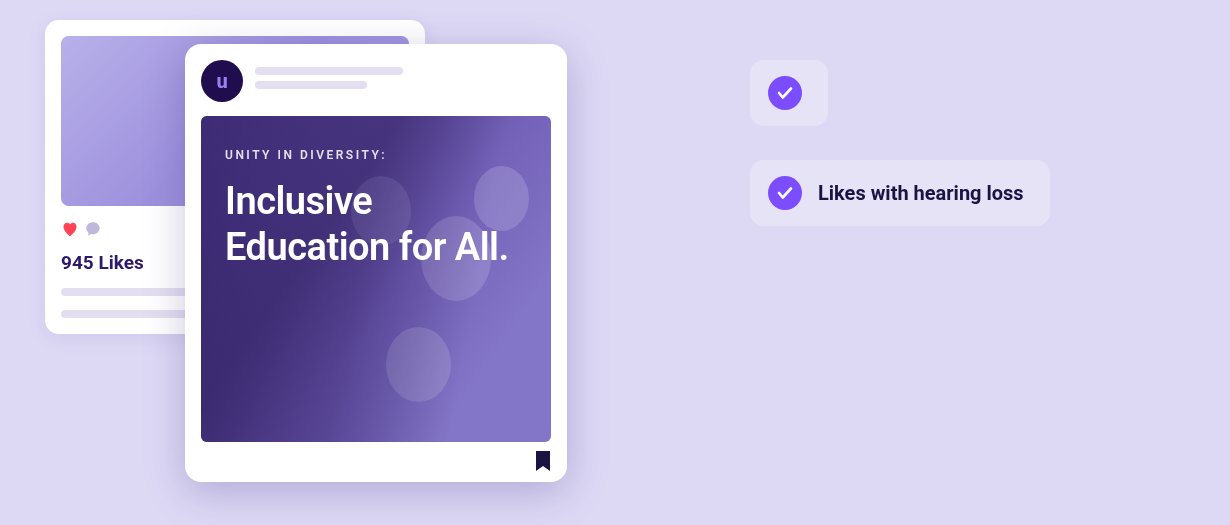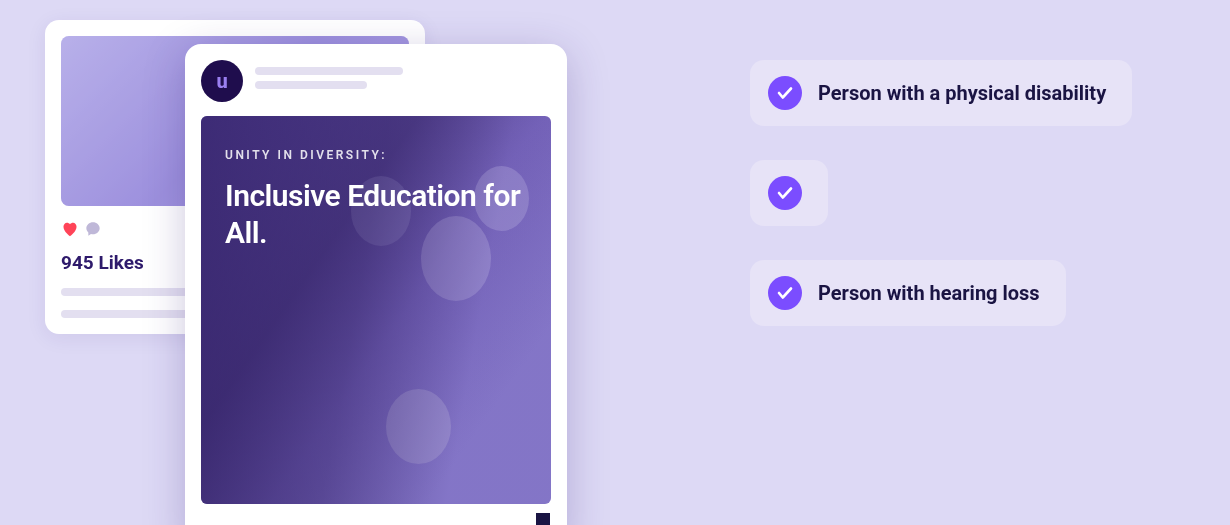--- a/index.html
+++ b/index.html
@@ -121,21 +121,21 @@
       background: #e3dff0;
       border-radius: 4px;
       margin-bottom: 6px;
     }
 
     .header-line.w1 { width: 50%; }
     .header-line.w2 { width: 38%; }
 
     .hero-image {
       width: 100%;
-      height: 388px;
+      height: 326px;
       border-radius: 6px;
       background: linear-gradient(125deg, #6e5ab8 0%, #5a4896 35%, #7967bf 55%, #8b7dd0 80%);
       position: relative;
       overflow: hidden;
     }
 
     .hero-overlay {
       position: absolute;
       inset: 0;
       background: linear-gradient(100deg, rgba(42,25,92,0.72) 0%, rgba(42,25,92,0.45) 45%, rgba(42,25,92,0.08) 75%);
@@ -161,21 +161,21 @@
 
     .eyebrow {
       font-size: 12px;
       letter-spacing: 2.5px;
       font-weight: 600;
       color: rgba(255,255,255,0.85);
       margin-bottom: 16px;
     }
 
     .headline {
-      font-size: 30px;
+      font-size: 38px;
       font-weight: 600;
       line-height: 1.22;
       letter-spacing: -0.5px;
     }
 
     .card-footer {
       display: flex;
       justify-content: flex-end;
       padding-top: 8px;
     }
@@ -288,35 +288,25 @@
 </div>
 
 <div class="chips-area">
   <div>
     <div class="chip">
       <span class="check-circle">
         <svg viewBox="0 0 24 24" fill="none" stroke="currentColor" stroke-width="3.5" stroke-linecap="round" stroke-linejoin="round">
             <polyline points="4,12 9,18 20,6"></polyline>
           </svg>
       </span>
-      <span class="chip-text">Person with a physical disability</span>
     </div>
   </div>
   <div>
     <div class="chip">
       <span class="check-circle">
         <svg viewBox="0 0 24 24" fill="none" stroke="currentColor" stroke-width="3.5" stroke-linecap="round" stroke-linejoin="round">
             <polyline points="4,12 9,18 20,6"></polyline>
           </svg>
       </span>
-    </div>
-  </div>
-  <div>
-    <div class="chip">
-      <span class="check-circle">
-        <svg viewBox="0 0 24 24" fill="none" stroke="currentColor" stroke-width="3.5" stroke-linecap="round" stroke-linejoin="round">
-            <polyline points="4,12 9,18 20,6"></polyline>
-          </svg>
-      </span>
-      <span class="chip-text">Person with hearing loss</span>
+      <span class="chip-text">Likes with hearing loss</span>
     </div>
   </div>
 </div>
 
 </body></html>

